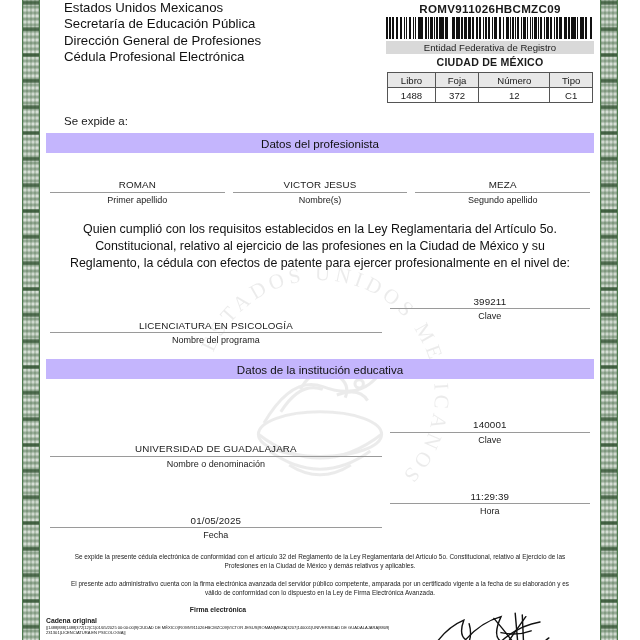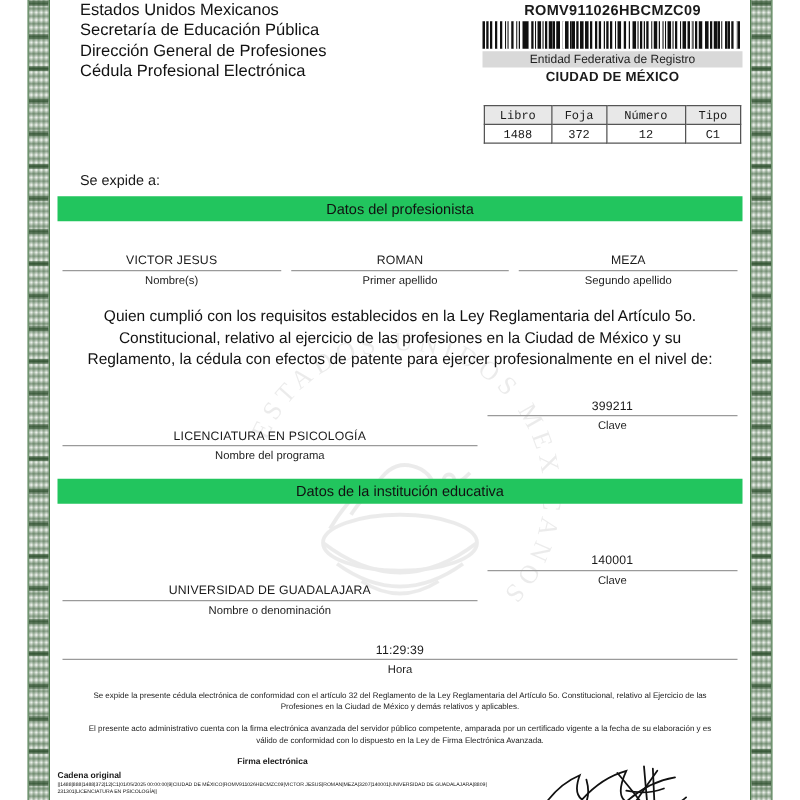--- a/index.html
+++ b/index.html
@@ -58,33 +58,33 @@
   .curp-label{
     background:#d9d9d9;font-size:9.6px;color:#222;
     padding:1px 0 1px 0;letter-spacing:0.1px;
   }
   .curp-value{font-size:11.6px;font-weight:bold;letter-spacing:0.3px;padding:2px 0 1px;}
   .barcode{height:22px;display:flex;align-items:stretch;justify-content:center;gap:0;margin:1px 0 2px;}
   .barcode i{display:block;background:#111;height:100%;}
   .ent-label{background:#d9d9d9;font-size:9.6px;color:#222;padding:1px 0;}
   .ent-value{font-size:10.6px;font-weight:bold;letter-spacing:0.2px;padding:2px 0 4px;}
 
-  table.reg{border-collapse:collapse;width:206px;margin:12px auto;font-family:Liberation Mono, monospace;}
+  table.reg{border-collapse:collapse;width:206px;margin:0 auto;}
   table.reg th,table.reg td{
     border:1px solid #555;font-size:9.6px;font-weight:normal;
     text-align:center;padding:1.5px 2px;
   }
   table.reg th{background:#e8e8e8;}
   table.reg td{background:#fff;}
 
   
   .se-expide{font-size:11.5px;margin:12px 0 6px 18px;position:relative;z-index:2;}
 
   .section-bar{
-    background:#22c55e;text-align:center;font-size:11.6px;color:#111;
+    background:#c4b5fd;text-align:center;font-size:11.6px;color:#111;
     padding:3.5px 0;position:relative;z-index:2;margin:0;
   }
 
   .triple{display:flex;position:relative;z-index:2;margin-top:26px;}
   .triple > div{flex:1;text-align:center;}
   .fieldval{font-size:9.8px;letter-spacing:0.15px;padding-bottom:1.5px;border-bottom:1px solid #9a9a9a;margin:0 4px;}
   .fieldlbl{font-size:9px;color:#222;padding-top:2px;}
 
   .legal{
     position:relative;z-index:2;text-align:center;font-size:12.4px;line-height:17px;
@@ -318,26 +318,26 @@
         </table>
     </div>
   </div>
 
   <div class="se-expide">Se expide a:</div>
 
   <div class="section-bar">Datos del profesionista</div>
 
   <div class="triple">
     <div>
+      <div class="fieldval">ROMAN</div>
+      <div class="fieldlbl">Primer apellido</div>
+    </div>
+    <div>
       <div class="fieldval">VICTOR JESUS</div>
       <div class="fieldlbl">Nombre(s)</div>
-    </div>
-    <div>
-      <div class="fieldval">ROMAN</div>
-      <div class="fieldlbl">Primer apellido</div>
     </div>
     <div>
       <div class="fieldval">MEZA</div>
       <div class="fieldlbl">Segundo apellido</div>
     </div>
   </div>
 
   <div class="legal">Quien cumplió con los requisitos establecidos en la Ley Reglamentaria del Artículo 5o. Constitucional, relativo al ejercicio de las profesiones en la Ciudad de México y su Reglamento, la cédula con efectos de patente para ejercer profesionalmente en el nivel de:</div>
 
   <div class="row-line">
@@ -359,20 +359,24 @@
       <div class="fieldlbl">Nombre o denominación</div>
     </div>
     <div class="c2">
       <div class="fieldval">140001</div>
       <div class="fieldlbl">Clave</div>
     </div>
   </div>
 
 
   <div class="row-line" style="margin-top:22px;">
+    <div class="c1">
+      <div class="fieldval">01/05/2025</div>
+      <div class="fieldlbl">Fecha</div>
+    </div>
     <div class="c2">
       <div class="fieldval">11:29:39</div>
       <div class="fieldlbl">Hora</div>
     </div>
   </div>
 
   <div class="disclaimer">
     <p>Se expide la presente cédula electrónica de conformidad con el artículo 32 del Reglamento de la Ley Reglamentaria del Artículo 5o. Constitucional, relativo al Ejercicio de las Profesiones en la Ciudad de México y demás relativos y aplicables.</p>
     <p>El presente acto administrativo cuenta con la firma electrónica avanzada del servidor público competente, amparada por un certificado vigente a la fecha de su elaboración y es válido de conformidad con lo dispuesto en la Ley de Firma Electrónica Avanzada.</p>
   </div>

